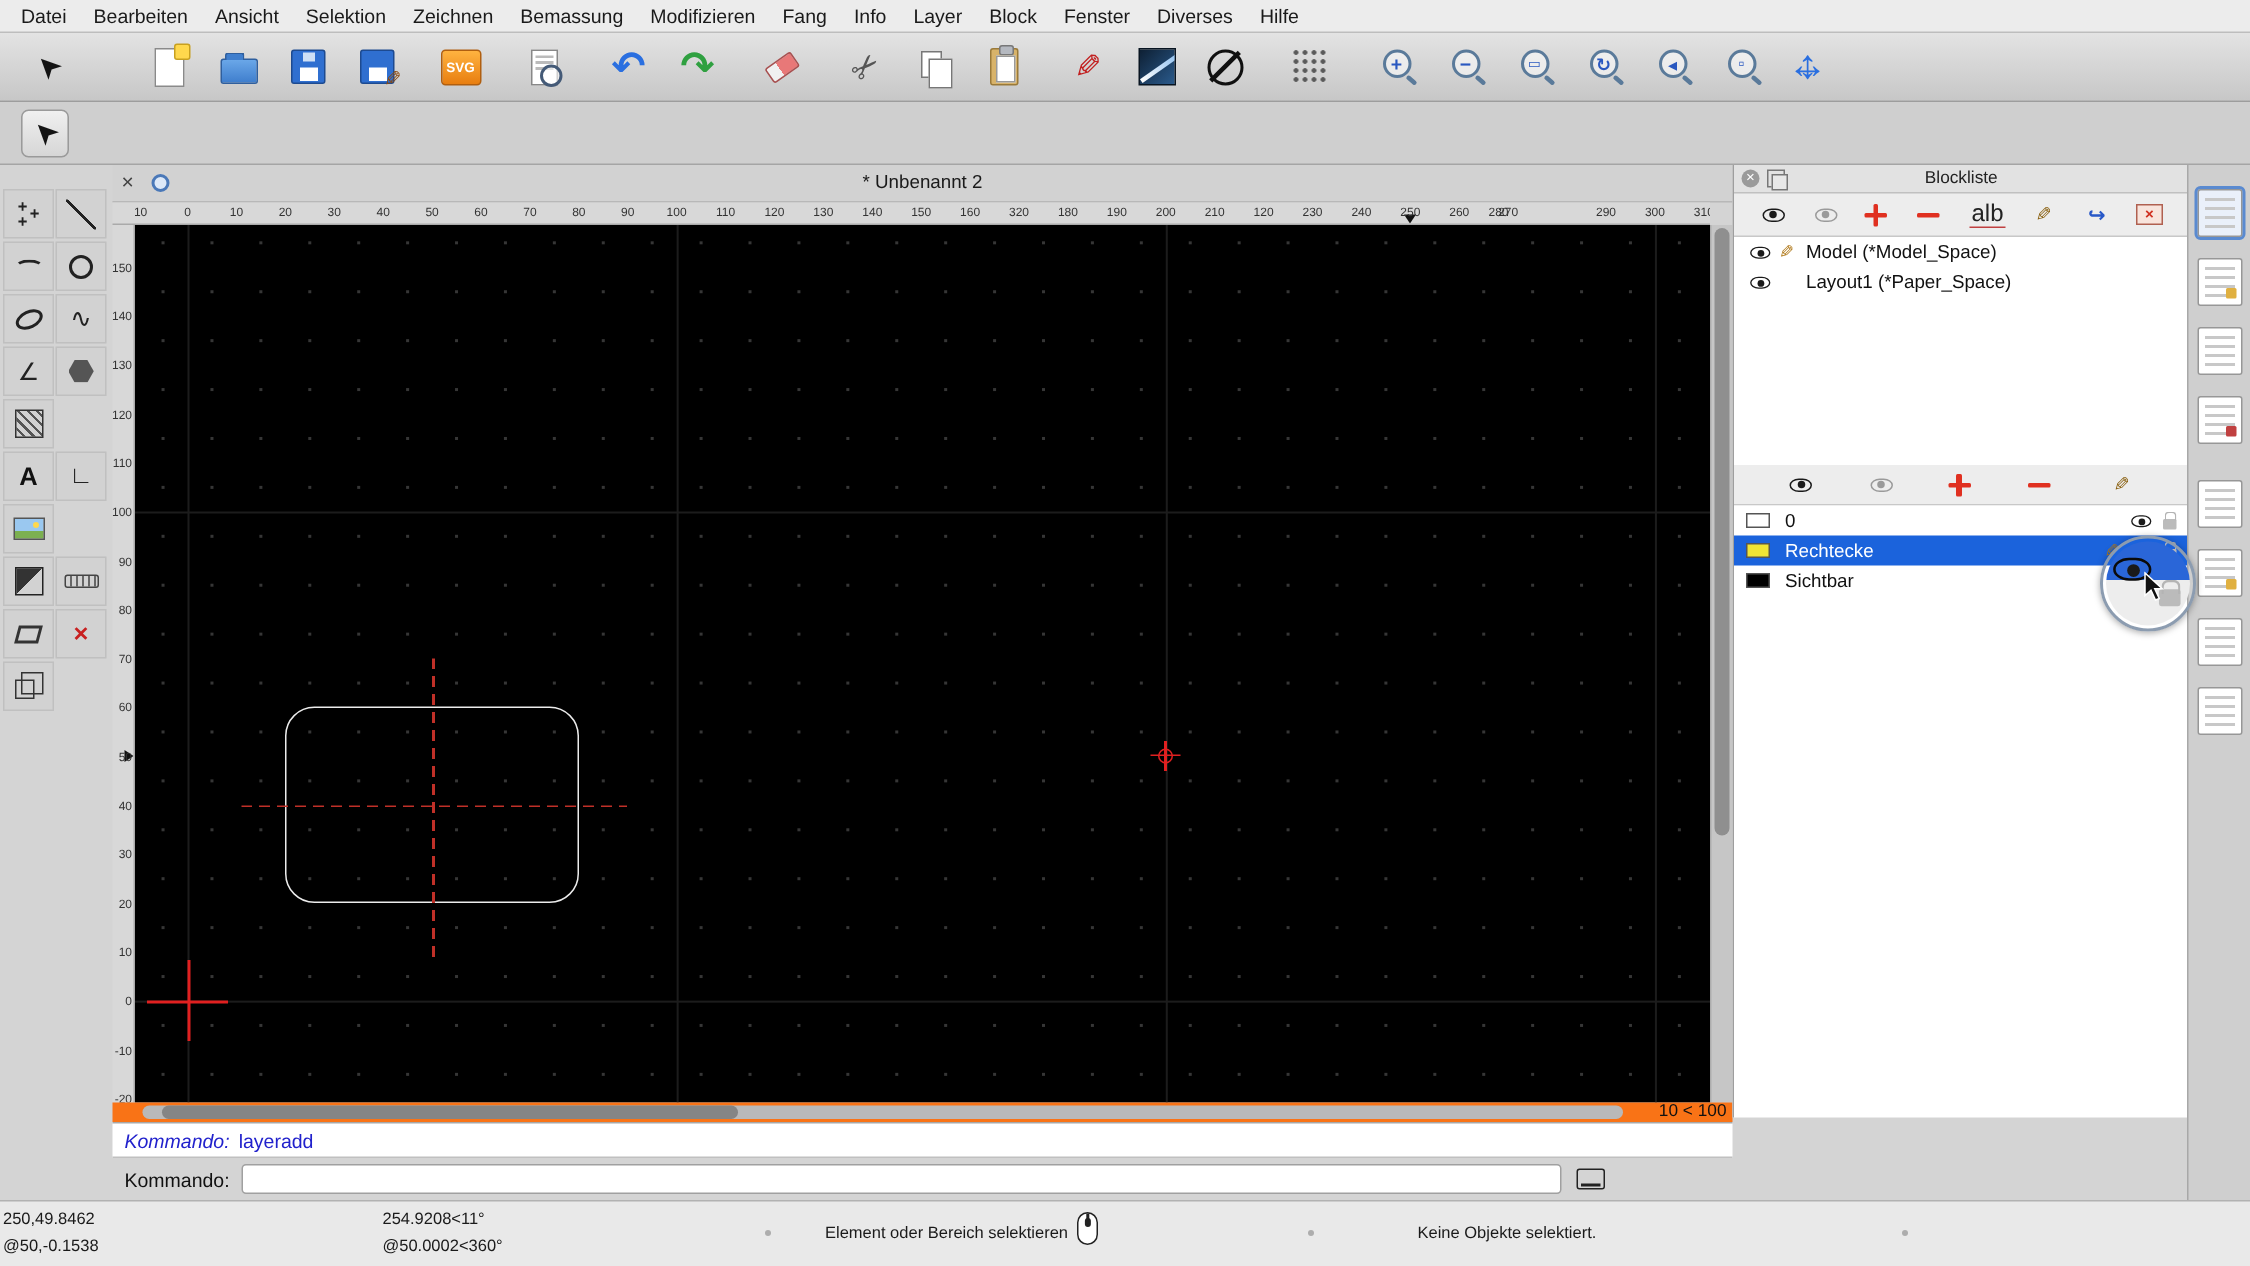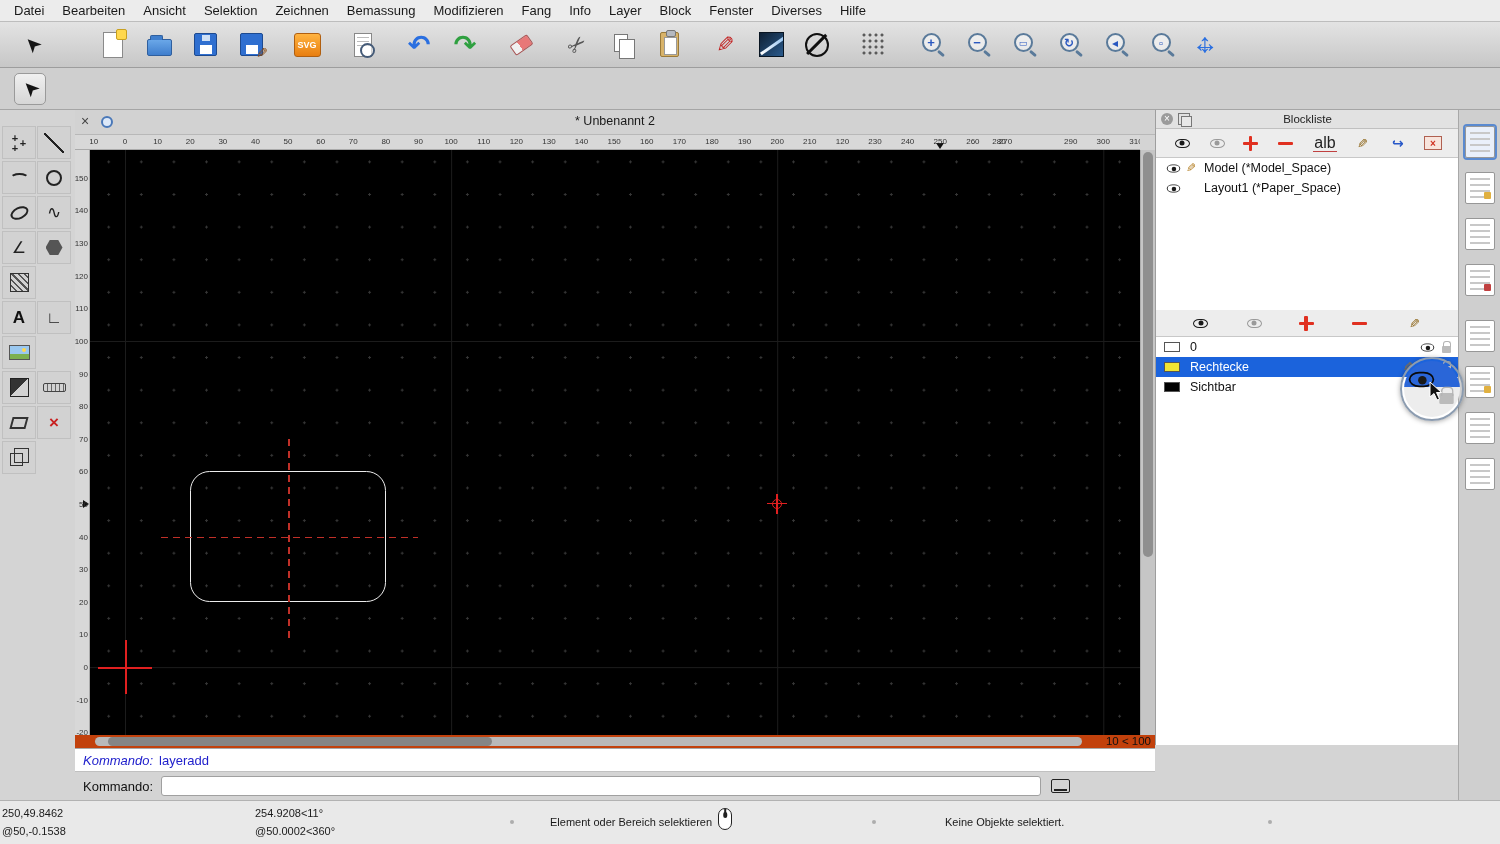--- a/index.html
+++ b/index.html
@@ -126,21 +126,21 @@
   #cvline{position:absolute;width:1.5px;background:repeating-linear-gradient(180deg,#c03028 0 7px,transparent 7px 12px);}
   #origin-h,#origin-v{position:absolute;background:#e02020;}
   #origin-h{height:1.5px;width:54px;}
   #origin-v{width:1.5px;height:54px;}
   #relzero{position:absolute;width:10px;height:10px;border:1.2px solid #e02020;border-radius:50%;}
   #relzero::before{content:"";position:absolute;left:-6px;top:3.2px;width:20px;height:1.2px;background:#e02020;}
   #relzero::after{content:"";position:absolute;top:-6px;left:3.2px;height:20px;width:1.2px;background:#e02020;}
 
   #vscroll{position:absolute;left:1065px;top:40px;width:15px;height:585px;background:#c6c6c6;border-left:1px solid #adadad;}
   #vscroll .thumb{position:absolute;left:2px;top:2px;width:10px;height:405px;background:#8f8f8f;border-radius:5px;}
-  #hscrollrow{position:absolute;left:0;top:625px;width:1080px;height:13px;background:#c2410c;}
+  #hscrollrow{position:absolute;left:0;top:625px;width:1080px;height:13px;background:#f97316;}
   #hscroll{position:absolute;left:20px;top:2px;width:987px;height:9px;background:#b9b9b9;border-radius:5px;}
   #hscroll .thumb{position:absolute;left:13px;top:0;width:384px;height:9px;background:#858585;border-radius:5px;}
   #zoomind{position:absolute;right:4px;top:0;font-size:11.5px;color:#111;}
 
   #history{position:absolute;left:0;top:638px;width:1080px;height:24px;background:#fff;border-top:1px solid #a8a8a8;border-bottom:1px solid #c0c0c0;display:flex;align-items:center;padding-left:8px;font-size:13px;color:#2121cc;}
   .hist-label{font-style:italic;margin-right:6px;}
   #cmdrow{position:absolute;left:0;top:662px;width:1080px;height:28px;background:#d4d4d4;display:flex;align-items:center;padding-left:8px;}
   #cmdlabel{font-size:13px;color:#111;margin-right:8px;}
   #cmdinput{width:880px;height:20px;border:1px solid #a0a0a0;border-radius:3px;background:#fff;font-size:12px;padding:0 4px;outline:none;}
   #kbicon{width:19px;height:14px;border:1.7px solid #222;border-radius:2px;margin-left:10px;position:relative;}
@@ -407,21 +407,21 @@
         <span class="rlab" style="left: 263.27px;">70</span>
         <span class="rlab" style="left: 295.88px;">80</span>
         <span class="rlab" style="left: 328.49px;">90</span>
         <span class="rlab" style="left: 361.1px;">100</span>
         <span class="rlab" style="left: 393.71px;">110</span>
         <span class="rlab" style="left: 426.32px;">120</span>
         <span class="rlab" style="left: 458.93px;">130</span>
         <span class="rlab" style="left: 491.54px;">140</span>
         <span class="rlab" style="left: 524.15px;">150</span>
         <span class="rlab" style="left: 556.76px;">160</span>
-        <span class="rlab" style="left: 589.37px;">170</span>
+        <span class="rlab" style="left: 589.37px;">320</span>
         <span class="rlab" style="left: 621.98px;">180</span>
         <span class="rlab" style="left: 654.59px;">190</span>
         <span class="rlab" style="left: 687.2px;">200</span>
         <span class="rlab" style="left: 719.81px;">210</span>
         <span class="rlab" style="left: 752.42px;">120</span>
         <span class="rlab" style="left: 785.03px;">230</span>
         <span class="rlab" style="left: 817.64px;">240</span>
         <span class="rlab" style="left: 850.25px;">250</span>
         <span class="rlab" style="left: 882.86px;">260</span>
         <span class="rlab" style="left: 915.47px;">270</span>

